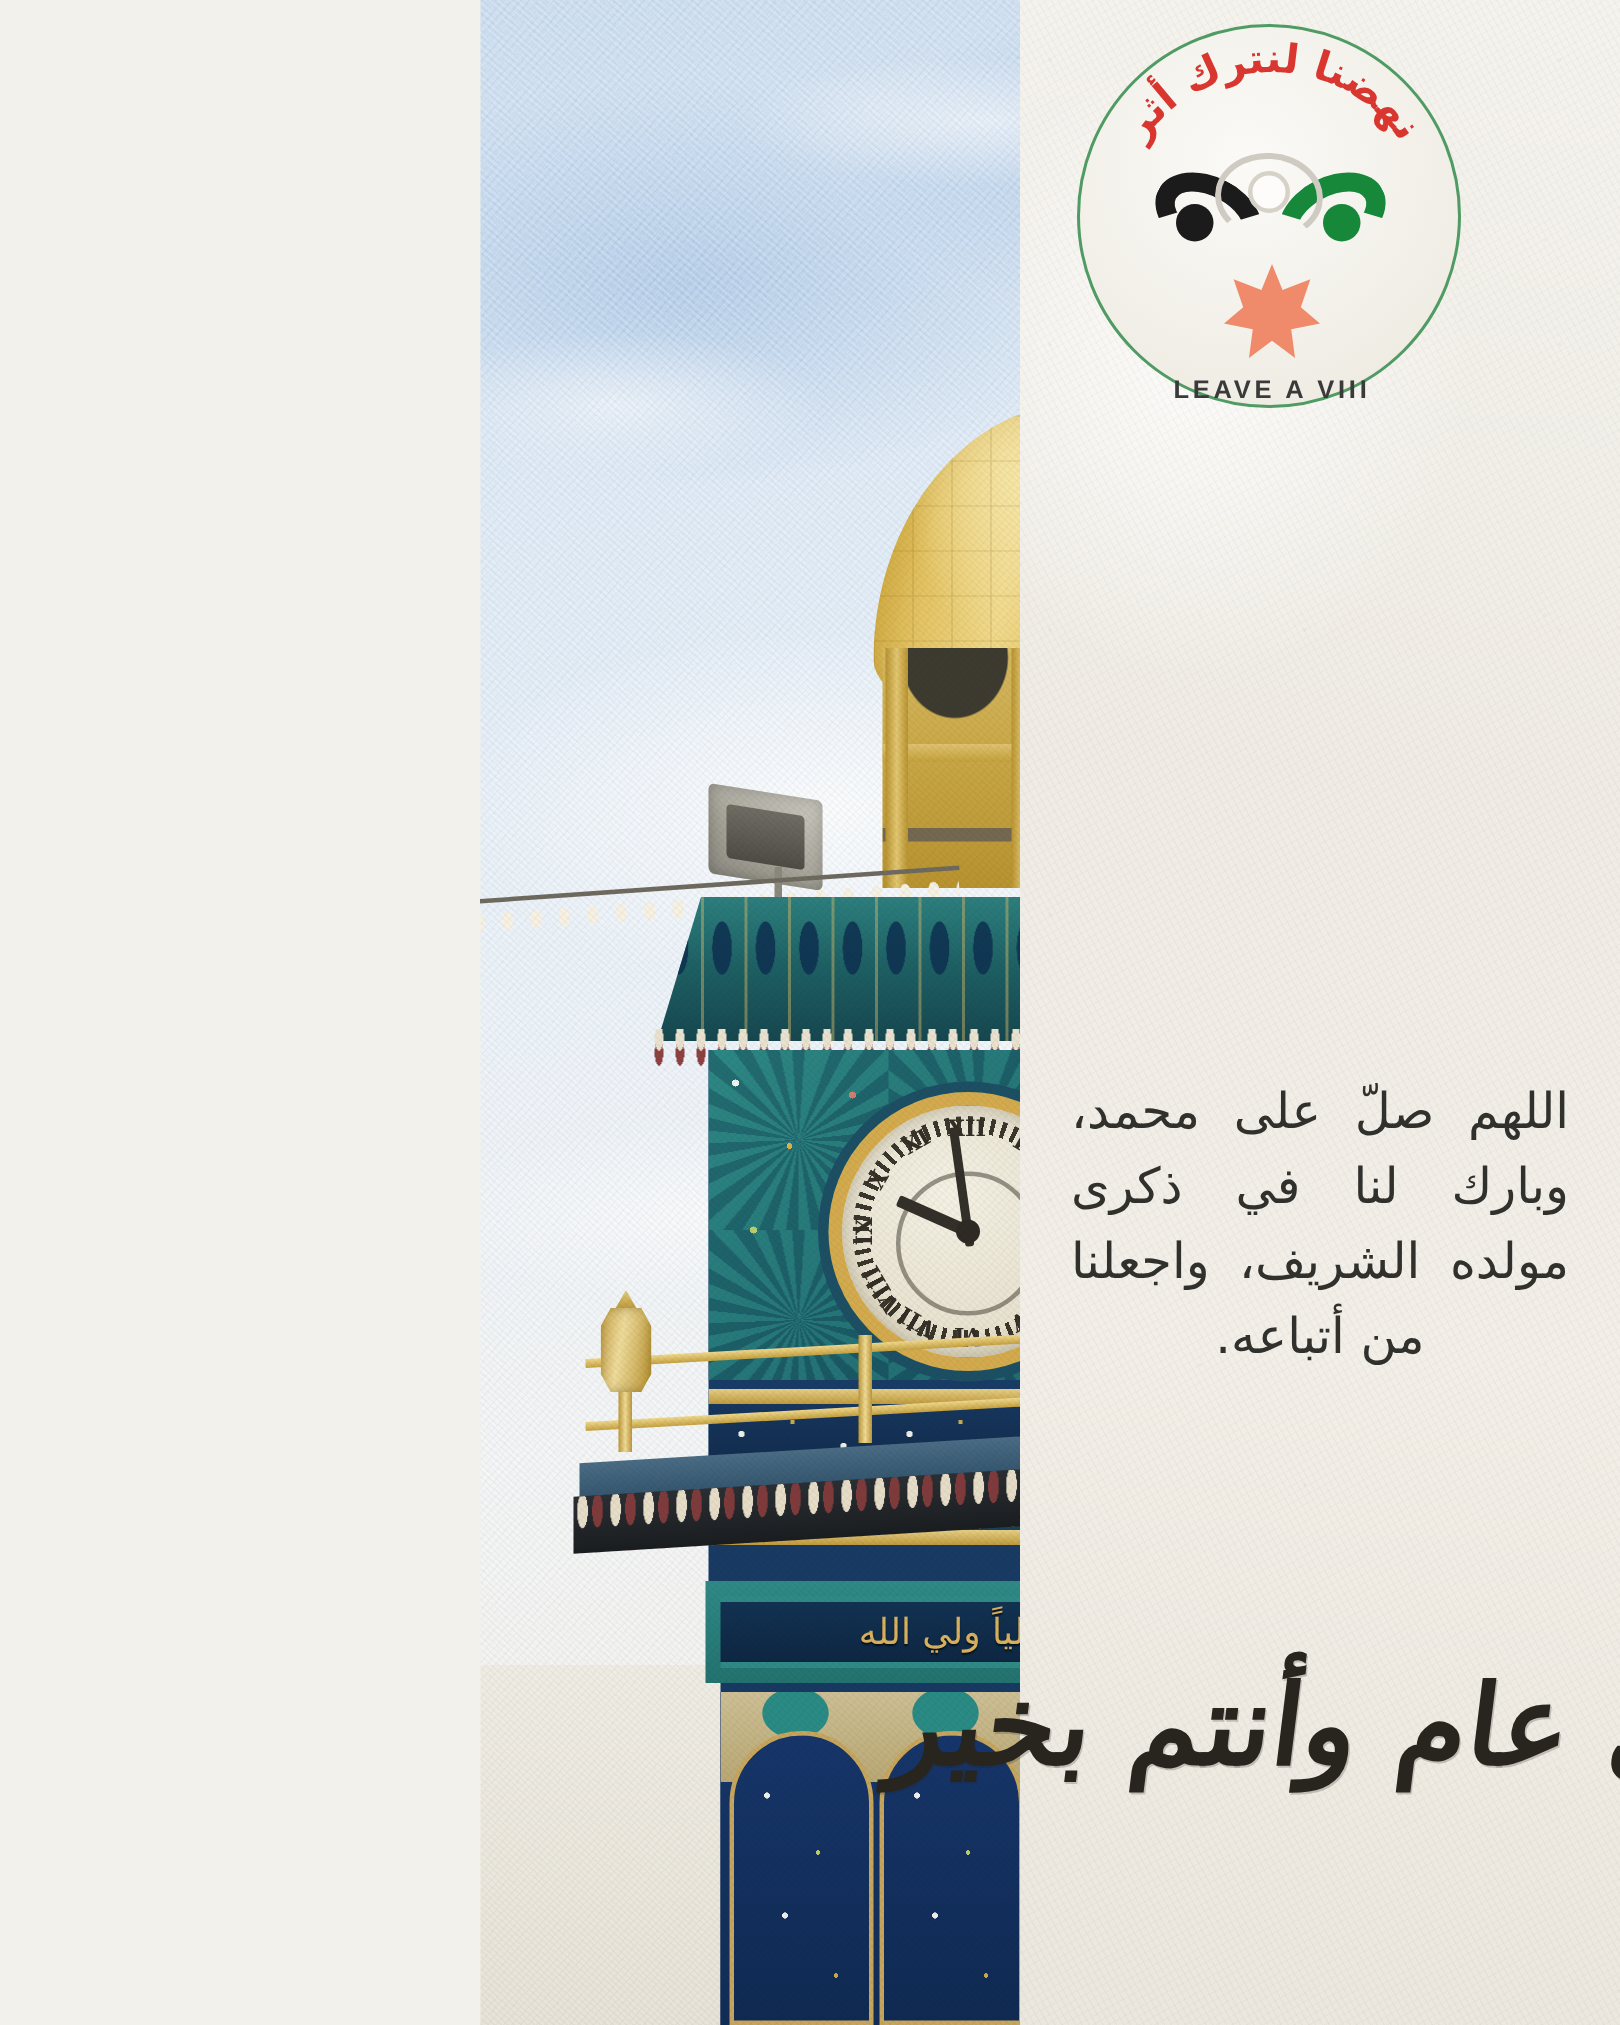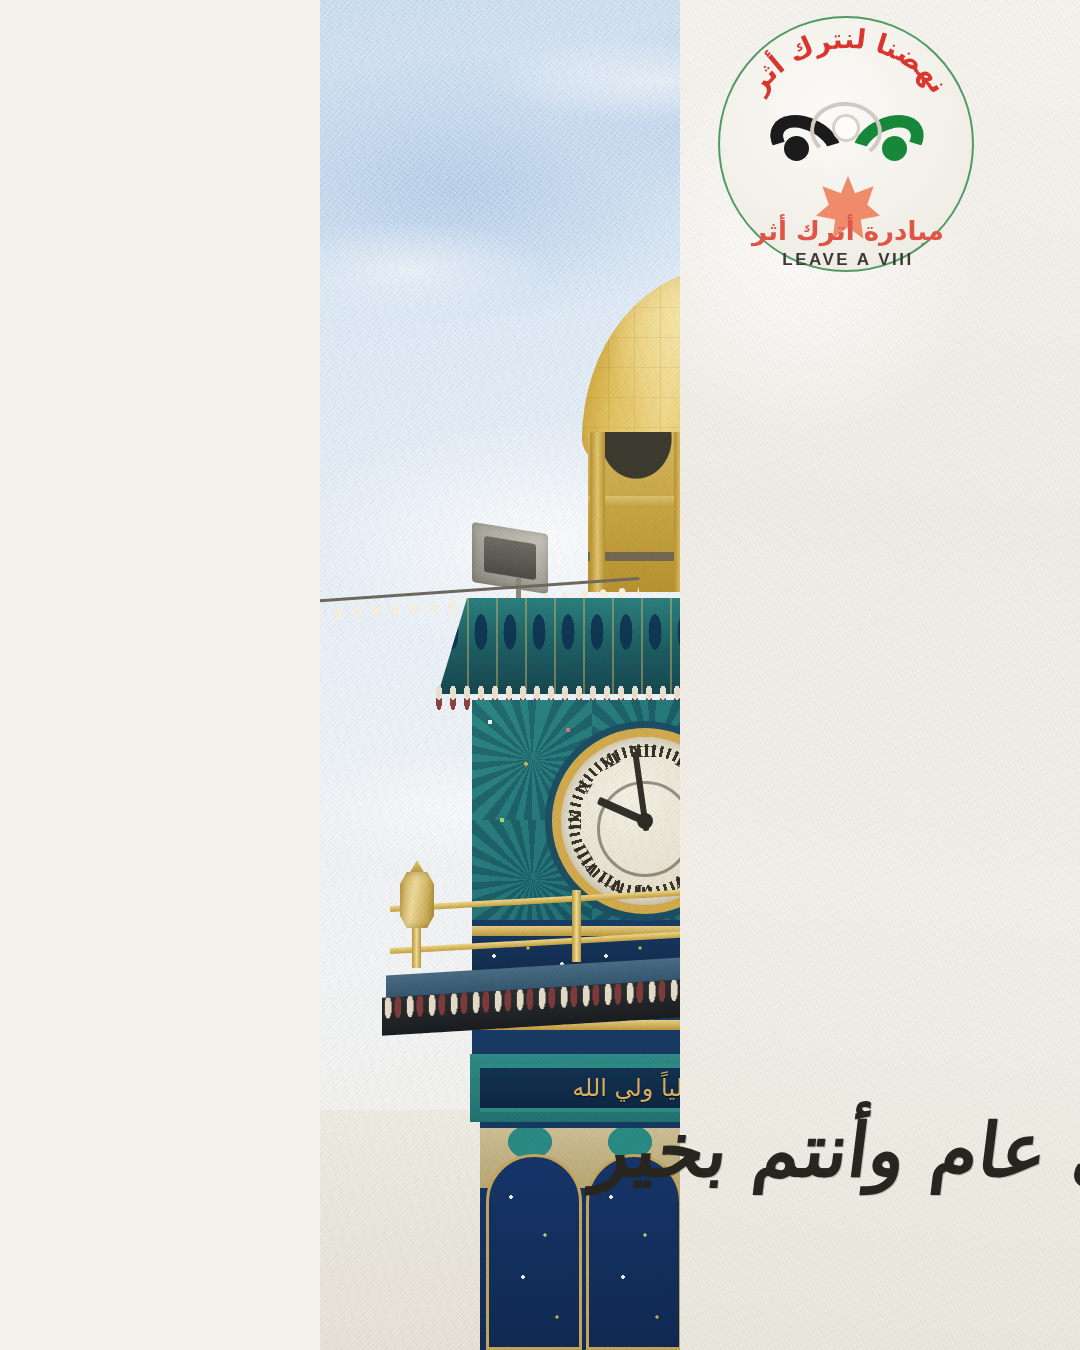--- a/index.html
+++ b/index.html
@@ -570,22 +570,22 @@
       <div class="figures">
         <div class="fig-black"></div>
         <div class="fig-black-head"></div>
         <div class="fig-green"></div>
         <div class="fig-green-head"></div>
         <div class="fig-white"></div>
         <div class="fig-white-head"></div>
       </div>
 
       <div class="star7"></div>
-      <div class="logo-ar">مبادرة أترك أثر</div>
       <div class="logo-en">LEAVE A VIII</div>
     </div>
 
 
+    <div class="dua">اللهم صلّ على محمد، وبارك لنا في ذكرى مولده الشريف، واجعلنا من أتباعه.</div>
 
     <div class="greeting">كل عام وأنتم بخير</div>
   </div>
 
 </div>
 
 </body></html>

